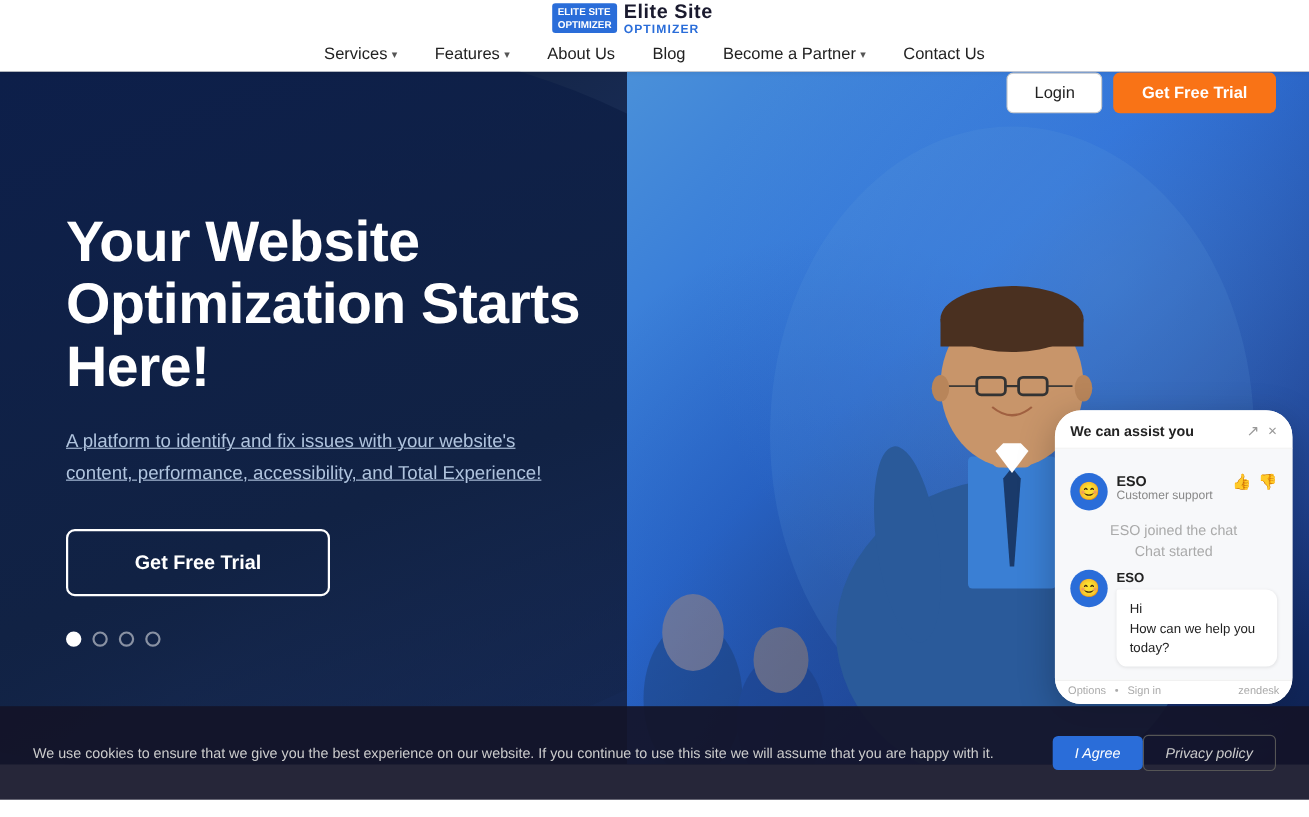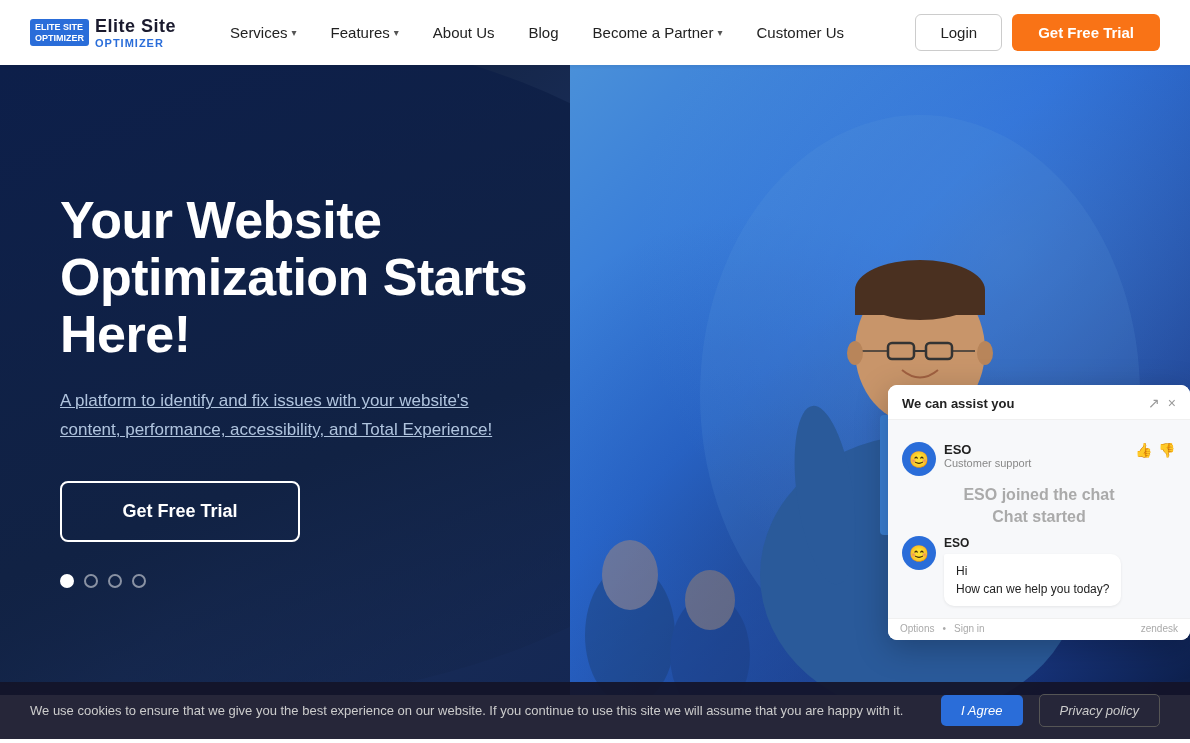--- a/index.html
+++ b/index.html
@@ -9,20 +9,21 @@
     .navbar {
       position: absolute;
       top: 0; left: 0; right: 0;
       height: 65px;
       background: #fff;
       display: flex;
       align-items: center;
       padding: 0 30px;
       z-index: 100;
       box-shadow: 0 1px 4px rgba(0,0,0,0.08);
+      flex-direction: column;
     }
     .logo {
       display: flex;
       align-items: center;
       margin-right: 40px;
     }
     .logo-box {
       background: #2a6dd9;
       color: #fff;
       font-size: 9px;
@@ -200,24 +201,24 @@
       inset: 0;
       background: 
         radial-gradient(ellipse at 70% 30%, rgba(100,160,220,0.3) 0%, transparent 60%),
         radial-gradient(ellipse at 30% 80%, rgba(30,60,120,0.4) 0%, transparent 50%);
     }
 
     
     .chat-widget {
       position: absolute;
       bottom: 55px;
-      right: 0;
-      width: 302px;
-      background: #fff;
-      border-radius: 9px;
+      right: 15px;
+      width: 216px;
+      background: #fff;
+      border-radius: 24px;
       box-shadow: 0 8px 32px rgba(0,0,0,0.25);
       z-index: 20;
       overflow: hidden;
       font-size: 13px;
     }
     .chat-header {
       background: #fff;
       padding: 10px 14px 8px;
       display: flex;
       align-items: center;
@@ -236,23 +237,22 @@
       font-size: 14px;
     }
     .chat-body {
       padding: 12px 14px;
       background: #f7f8fa;
       min-height: 120px;
     }
     .chat-system-msg {
       text-align: center;
       color: #aaa;
-      font-size: 16px;
+      font-size: 13px;
       margin-bottom: 4px;
-      font-weight: bold;
     }
     .chat-agent-row {
       display: flex;
       align-items: flex-start;
       gap: 8px;
       margin-top: 10px;
     }
     .chat-avatar {
       width: 34px;
       height: 34px;
@@ -314,27 +314,26 @@
       border-top: 1px solid #f0f0f0;
     }
     .chat-footer-options {
       display: flex;
       gap: 8px;
     }
 
     
     .cookie-banner {
       position: absolute;
-      bottom: 4px; left: 0; right: 0;
+      bottom: 16px; left: 0; right: 0;
       background: rgba(20, 20, 40, 0.92);
       color: #ddd;
-      padding: 12px 30px;
-      display: flex;
-      align-items: center;
-      gap: 16px;
+      padding: 26px 30px;
+      display: flex;
+      align-items: center;
       z-index: 50;
       font-size: 13px;
     }
     .cookie-text {
       flex: 1;
       color: #ccc;
       font-size: 13px;
       line-height: 1.5;
     }
     .cookie-btn {
@@ -400,21 +399,21 @@
       <span>About Us</span>
     </a>
     <a class="nav-item">
       <span>Blog</span>
     </a>
     <a class="nav-item">
       <span>Become a Partner</span>
       <span class="nav-chevron">▾</span>
     </a>
     <a class="nav-item">
-      <span>Customer Us</span>
+      <span>Contact Us</span>
     </a>
   </div>
 
   <div class="nav-actions">
     <button class="btn-login">Login</button>
     <button class="btn-trial">Get Free Trial</button>
   </div>
 </nav>
 
 <section class="hero">

